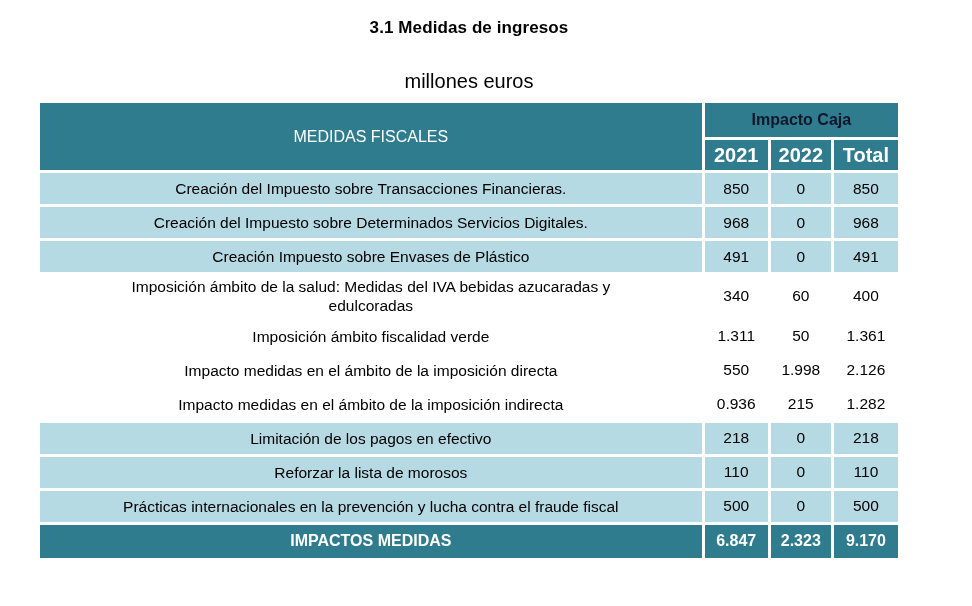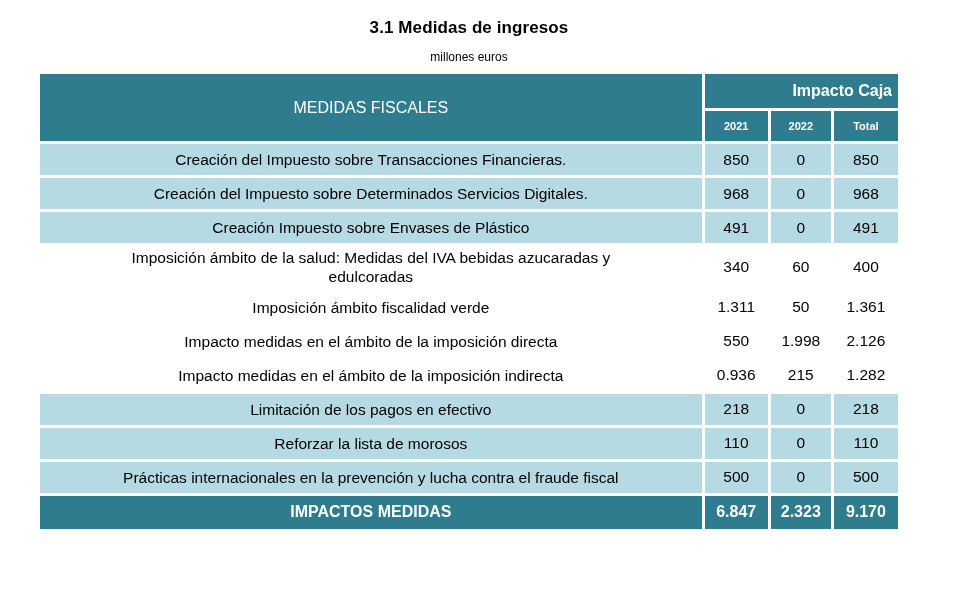--- a/index.html
+++ b/index.html
@@ -21,22 +21,22 @@
     padding-top: 18px;
   }
   .title {
     text-align: center;
     font-size: 17px;
     font-weight: bold;
     letter-spacing: 0.1px;
   }
   .subtitle {
     text-align: center;
-    font-size: 12px;
-    margin-top: 12px;
+    font-size: 20px;
+    margin-top: 32px;
   }
   table.fiscal {
     border-collapse: separate;
     border-spacing: 3px;
     table-layout: fixed;
     width: 864px;
     margin-left: -3px;
     margin-top: 7px;
   }
   th, td {
@@ -45,30 +45,29 @@
     text-align: center;
   }
   th.col-label {
     background: #2F7C8E;
     color: #ffffff;
     font-size: 16px;
     font-weight: normal;
   }
   th.group-hdr {
     background: #2F7C8E;
-    color: #ffffff;
+    color: #0f172a;
     font-size: 16px;
     font-weight: bold;
     height: 30px;
-    text-align: right;
   }
   th.yr-hdr {
     background: #2F7C8E;
     color: #ffffff;
-    font-size: 11px;
+    font-size: 20px;
     font-weight: bold;
     height: 26px;
   }
   tbody td {
     font-size: 15.5px;
     height: 27px;
   }
   tbody td.lbl {
     white-space: pre-line;
     line-height: 1.25;

